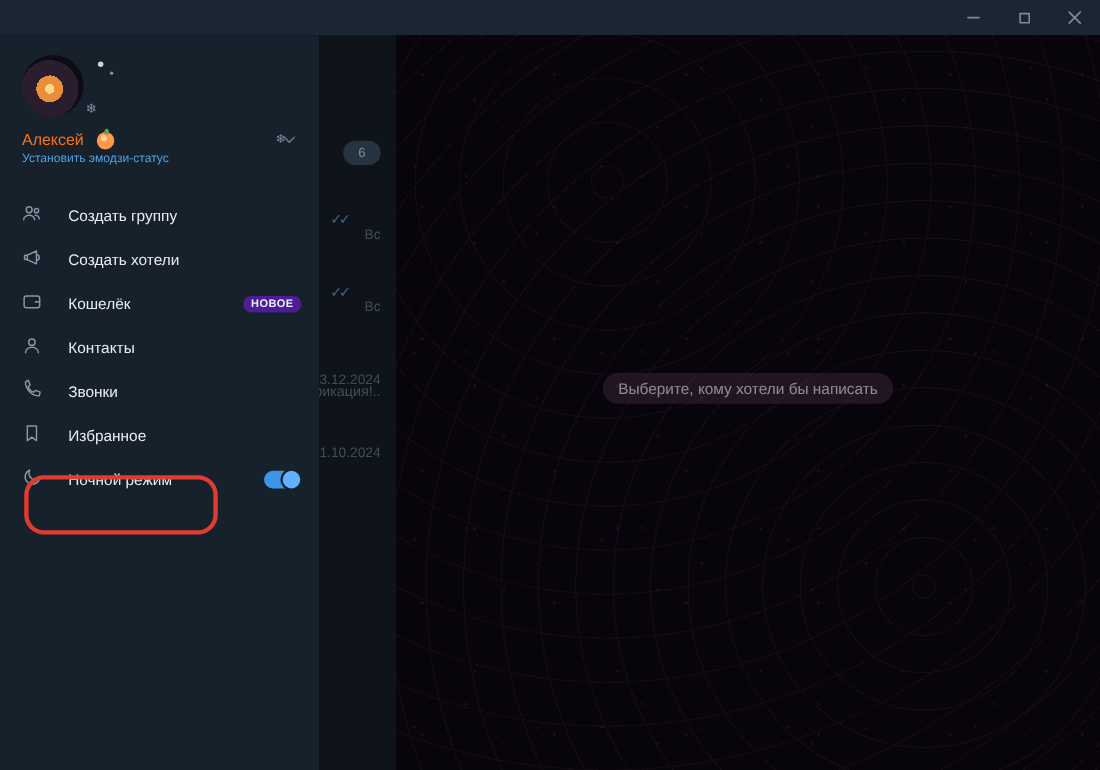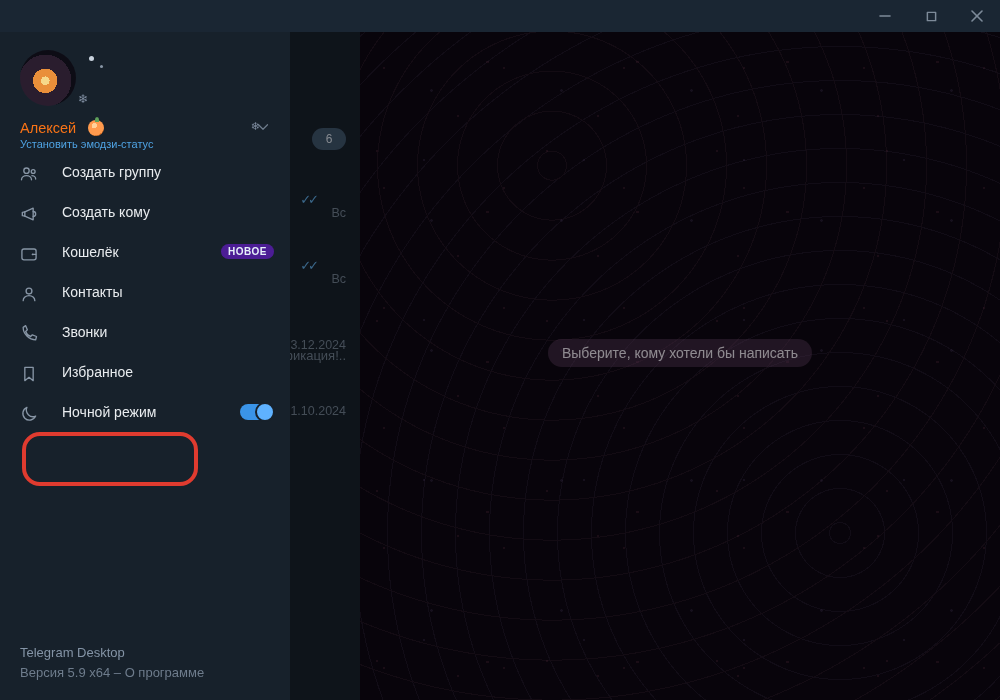--- a/index.html
+++ b/index.html
@@ -37,21 +37,21 @@
   .avatar{width:56px;height:56px;border-radius:50%;background:radial-gradient(circle at 45% 55%, #f6d88a 0 10%, #e98f3a 10% 28%, #2a1d2e 28% 60%, #0d0c15 60% 100%);position:relative;}
   .avatar::after{content:"";position:absolute;top:6px;right:-18px;width:5px;height:5px;border-radius:50%;background:#c9d3de;box-shadow:10px 8px 0 -1px #8896a6;}
   .snow{position:absolute;color:#7f8da0;font-size:12px;}
   .uname{margin-top:14px;font-size:14.5px;color:#f97316;display:flex;align-items:center;gap:12px;}
   .uname .peach{width:16px;height:16px;border-radius:50%;background:radial-gradient(circle at 40% 35%, #ffd19a 0 20%, #ff9a4d 20% 70%, #e0762a 70% 100%);position:relative;display:inline-block;}
   .uname .peach::after{content:"";position:absolute;top:-3px;left:7px;width:4px;height:5px;border-radius:60% 60% 0 0;background:#5fa05a;}
   .setstatus{margin-top:2px;font-size:11px;}
   .setstatus a{color:#4fa3e3;text-decoration:none;}
   .expand{position:absolute;right:18px;top:86px;color:#6e7c8c;}
   .menu{padding:4px 0 0 0;}
-  .mi{display:flex;align-items:flex-start;height:40px;padding:0 18px;gap:22px;cursor:pointer;position:relative;}
+  .mi{display:flex;align-items:flex-end;height:40px;padding:0 18px;gap:22px;cursor:pointer;position:relative;}
   .mi .ico{width:22px;display:flex;align-items:center;justify-content:center;color:#8896a6;}
   .mi .lbl{font-size:14px;color:#e9ecef;}
   .newpill{position:absolute;right:16px;background:#4c1d95;color:#e6f0fa;font-size:10px;font-weight:600;letter-spacing:0.5px;padding:2px 7px;border-radius:9px;}
   .toggle{position:absolute;right:16px;width:34px;height:16px;border-radius:9px;background:#3a94e8;}
   .toggle::after{content:"";position:absolute;right:-1px;top:-2px;width:20px;height:20px;border-radius:50%;background:#5fb2ff;border:2px solid #17212b;box-sizing:border-box;}
   .hl{position:absolute;border:4px solid #e03b2f;border-radius:18px;pointer-events:none;}
   .dfoot{margin-top:auto;padding:0 20px 18px 20px;color:#6e7c8c;font-size:13px;line-height:1.5;}
   .dfoot .app-name{color:#8494a6;}
   svg{stroke:currentColor;fill:none;stroke-width:1.6;stroke-linecap:round;stroke-linejoin:round;}
 </style>
@@ -139,21 +139,21 @@
         <span class="lbl">Создать группу</span>
       </div>
       <div class="mi">
         <span class="ico">
           <svg width="20" height="20" viewBox="0 0 24 24">
               <path d="M4 10v4l3 .5V9.5z"></path>
               <path d="M7 9.5 17 5v14L7 14.5"></path>
               <path d="M17 9a3 3 0 0 1 0 6"></path>
             </svg>
         </span>
-        <span class="lbl">Создать кому</span>
+        <span class="lbl">Создать хотели</span>
       </div>
       <div class="mi">
         <span class="ico">
           <svg width="20" height="20" viewBox="0 0 24 24">
               <rect x="3.5" y="6" width="17" height="13" rx="2.5"></rect>
               <path d="M16 12.5h4"></path>
               <circle cx="16.5" cy="12.5" r="1" fill="currentColor" stroke="none"></circle>
             </svg>
         </span>
         <span class="lbl">Кошелёк</span>
@@ -190,18 +190,14 @@
               <path d="M20 14.5A8 8 0 0 1 9.5 4 8 8 0 1 0 20 14.5z"></path>
             </svg>
         </span>
         <span class="lbl">Ночной режим</span>
         <span class="toggle"></span>
       </div>
     </div>
 
     <div class="hl" style="left:22px;top:400px;width:168px;height:46px;"></div>
 
-    <div class="dfoot">
-      <div class="app-name">Telegram Desktop</div>
-      <div>Версия 5.9 x64 – О программе</div>
-    </div>
   </div>
 </div>
 
 </body></html>

